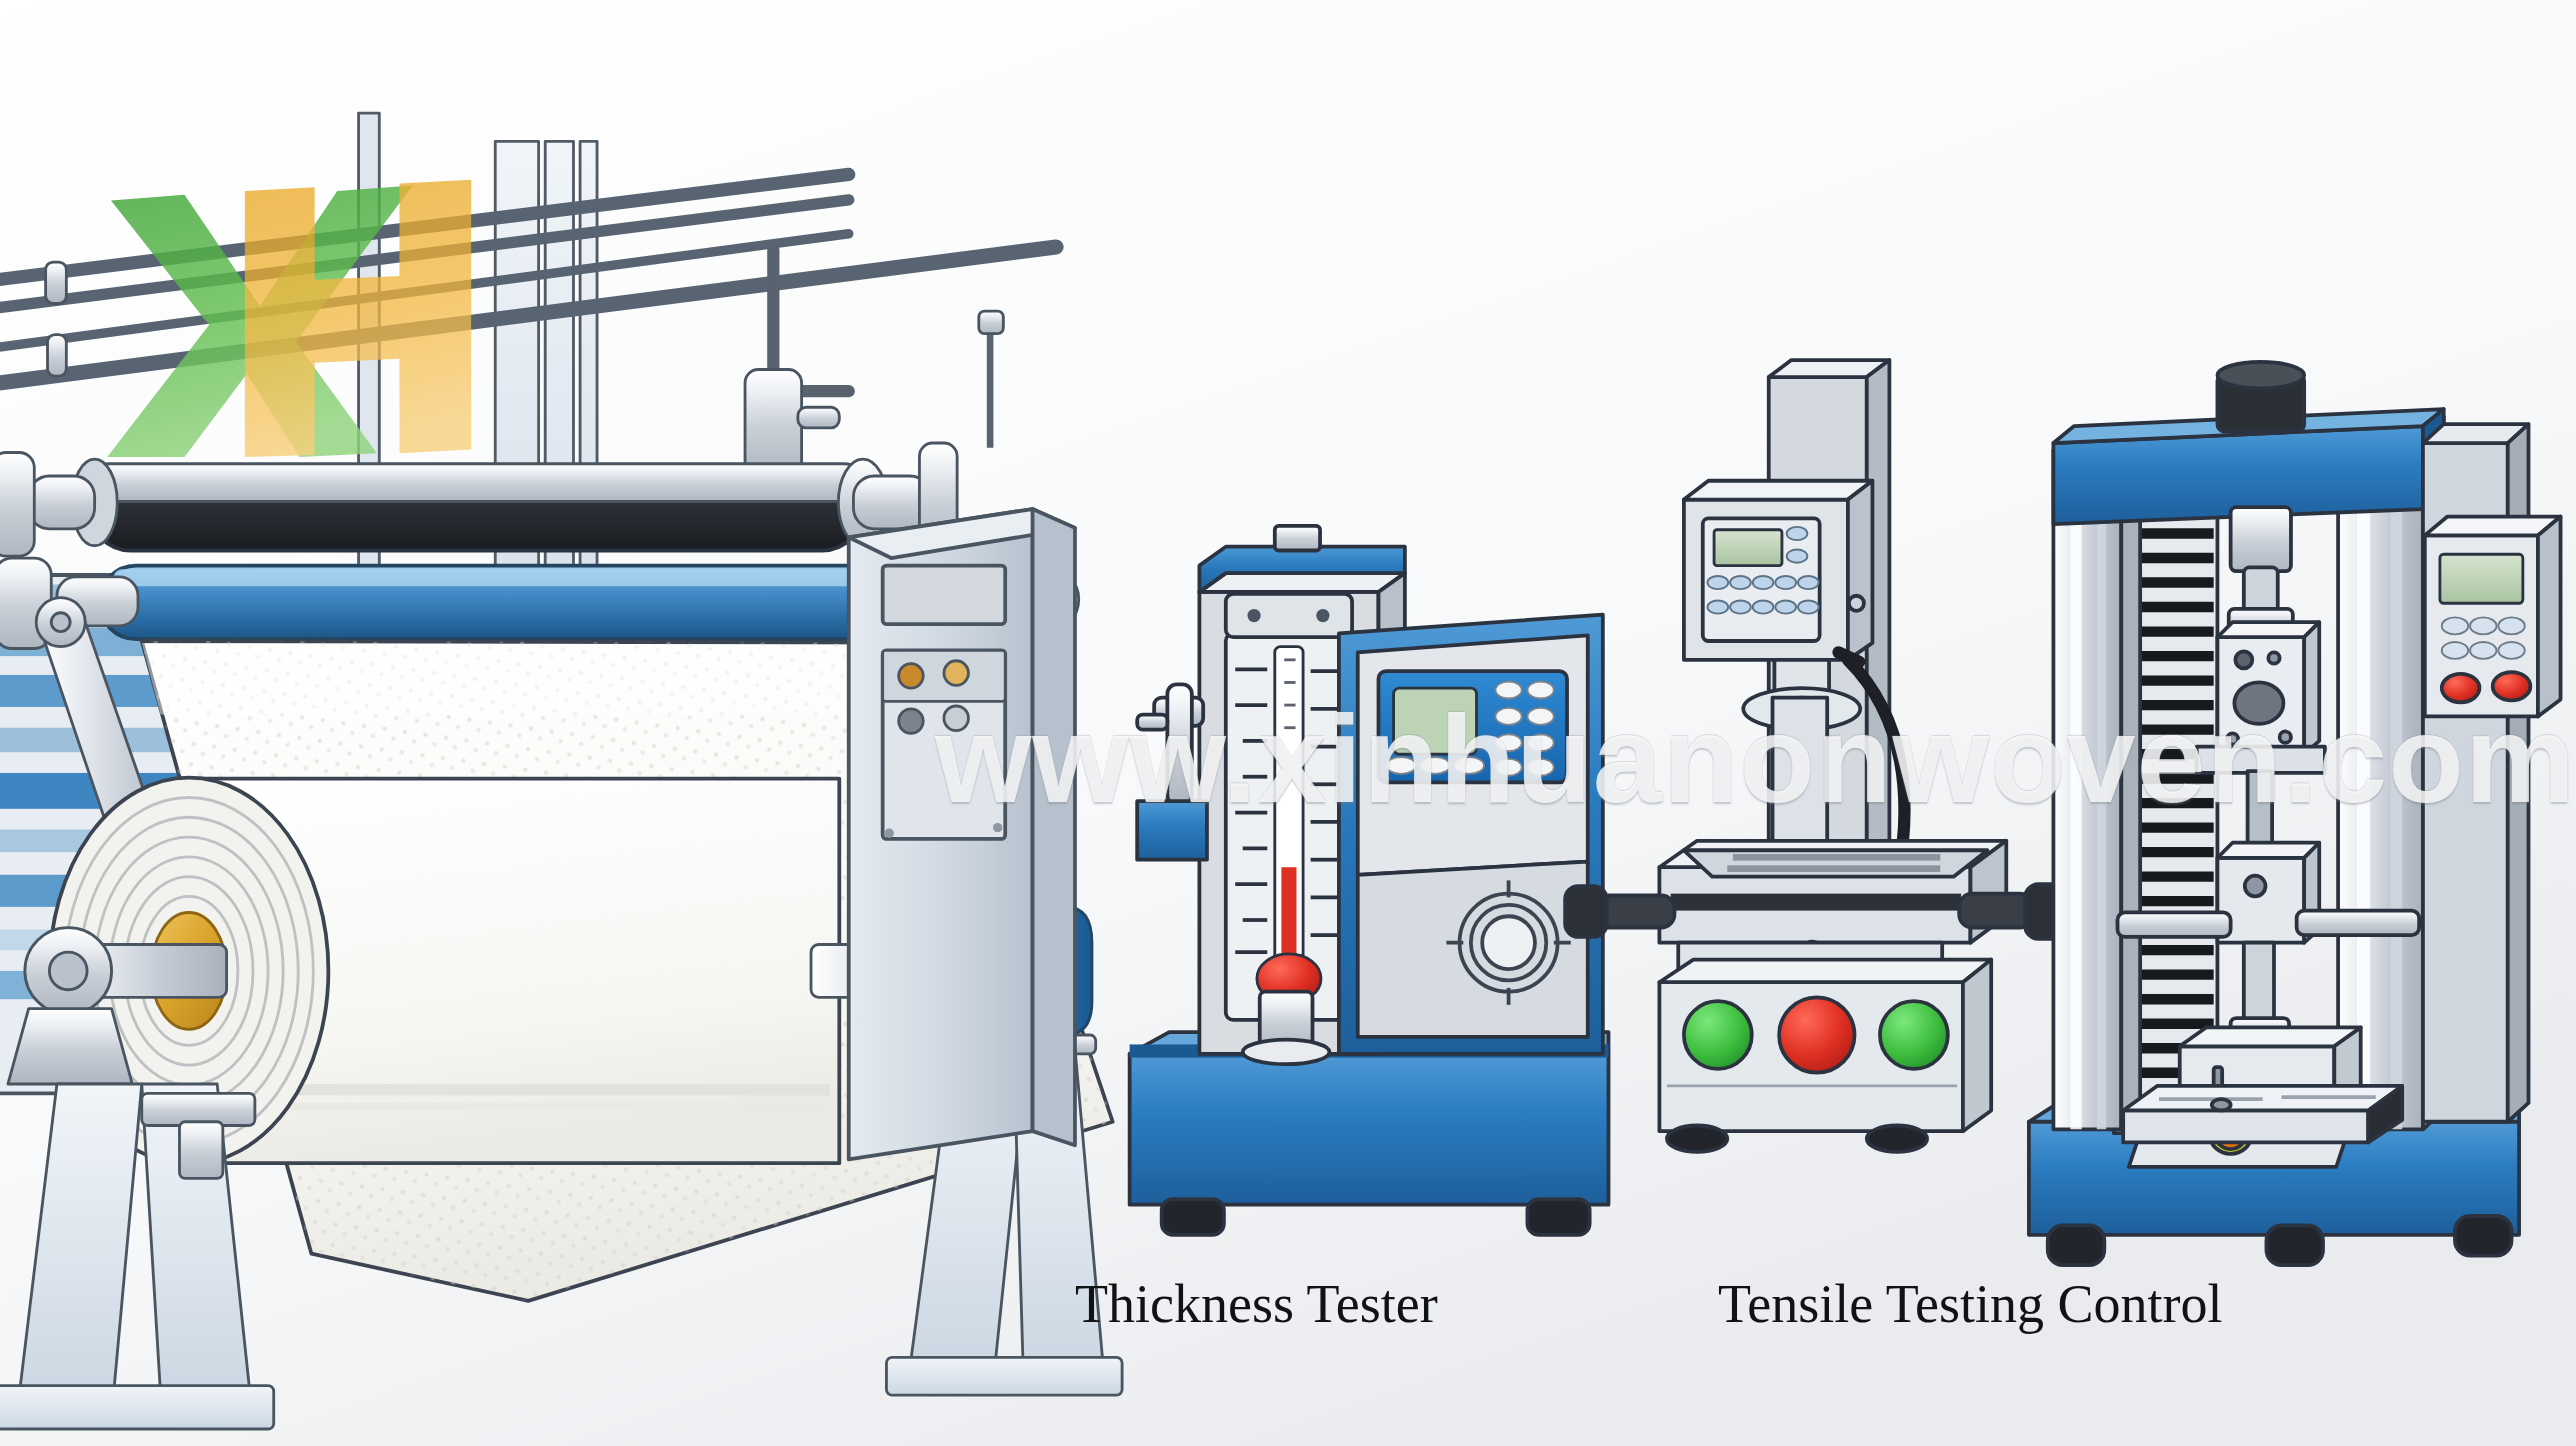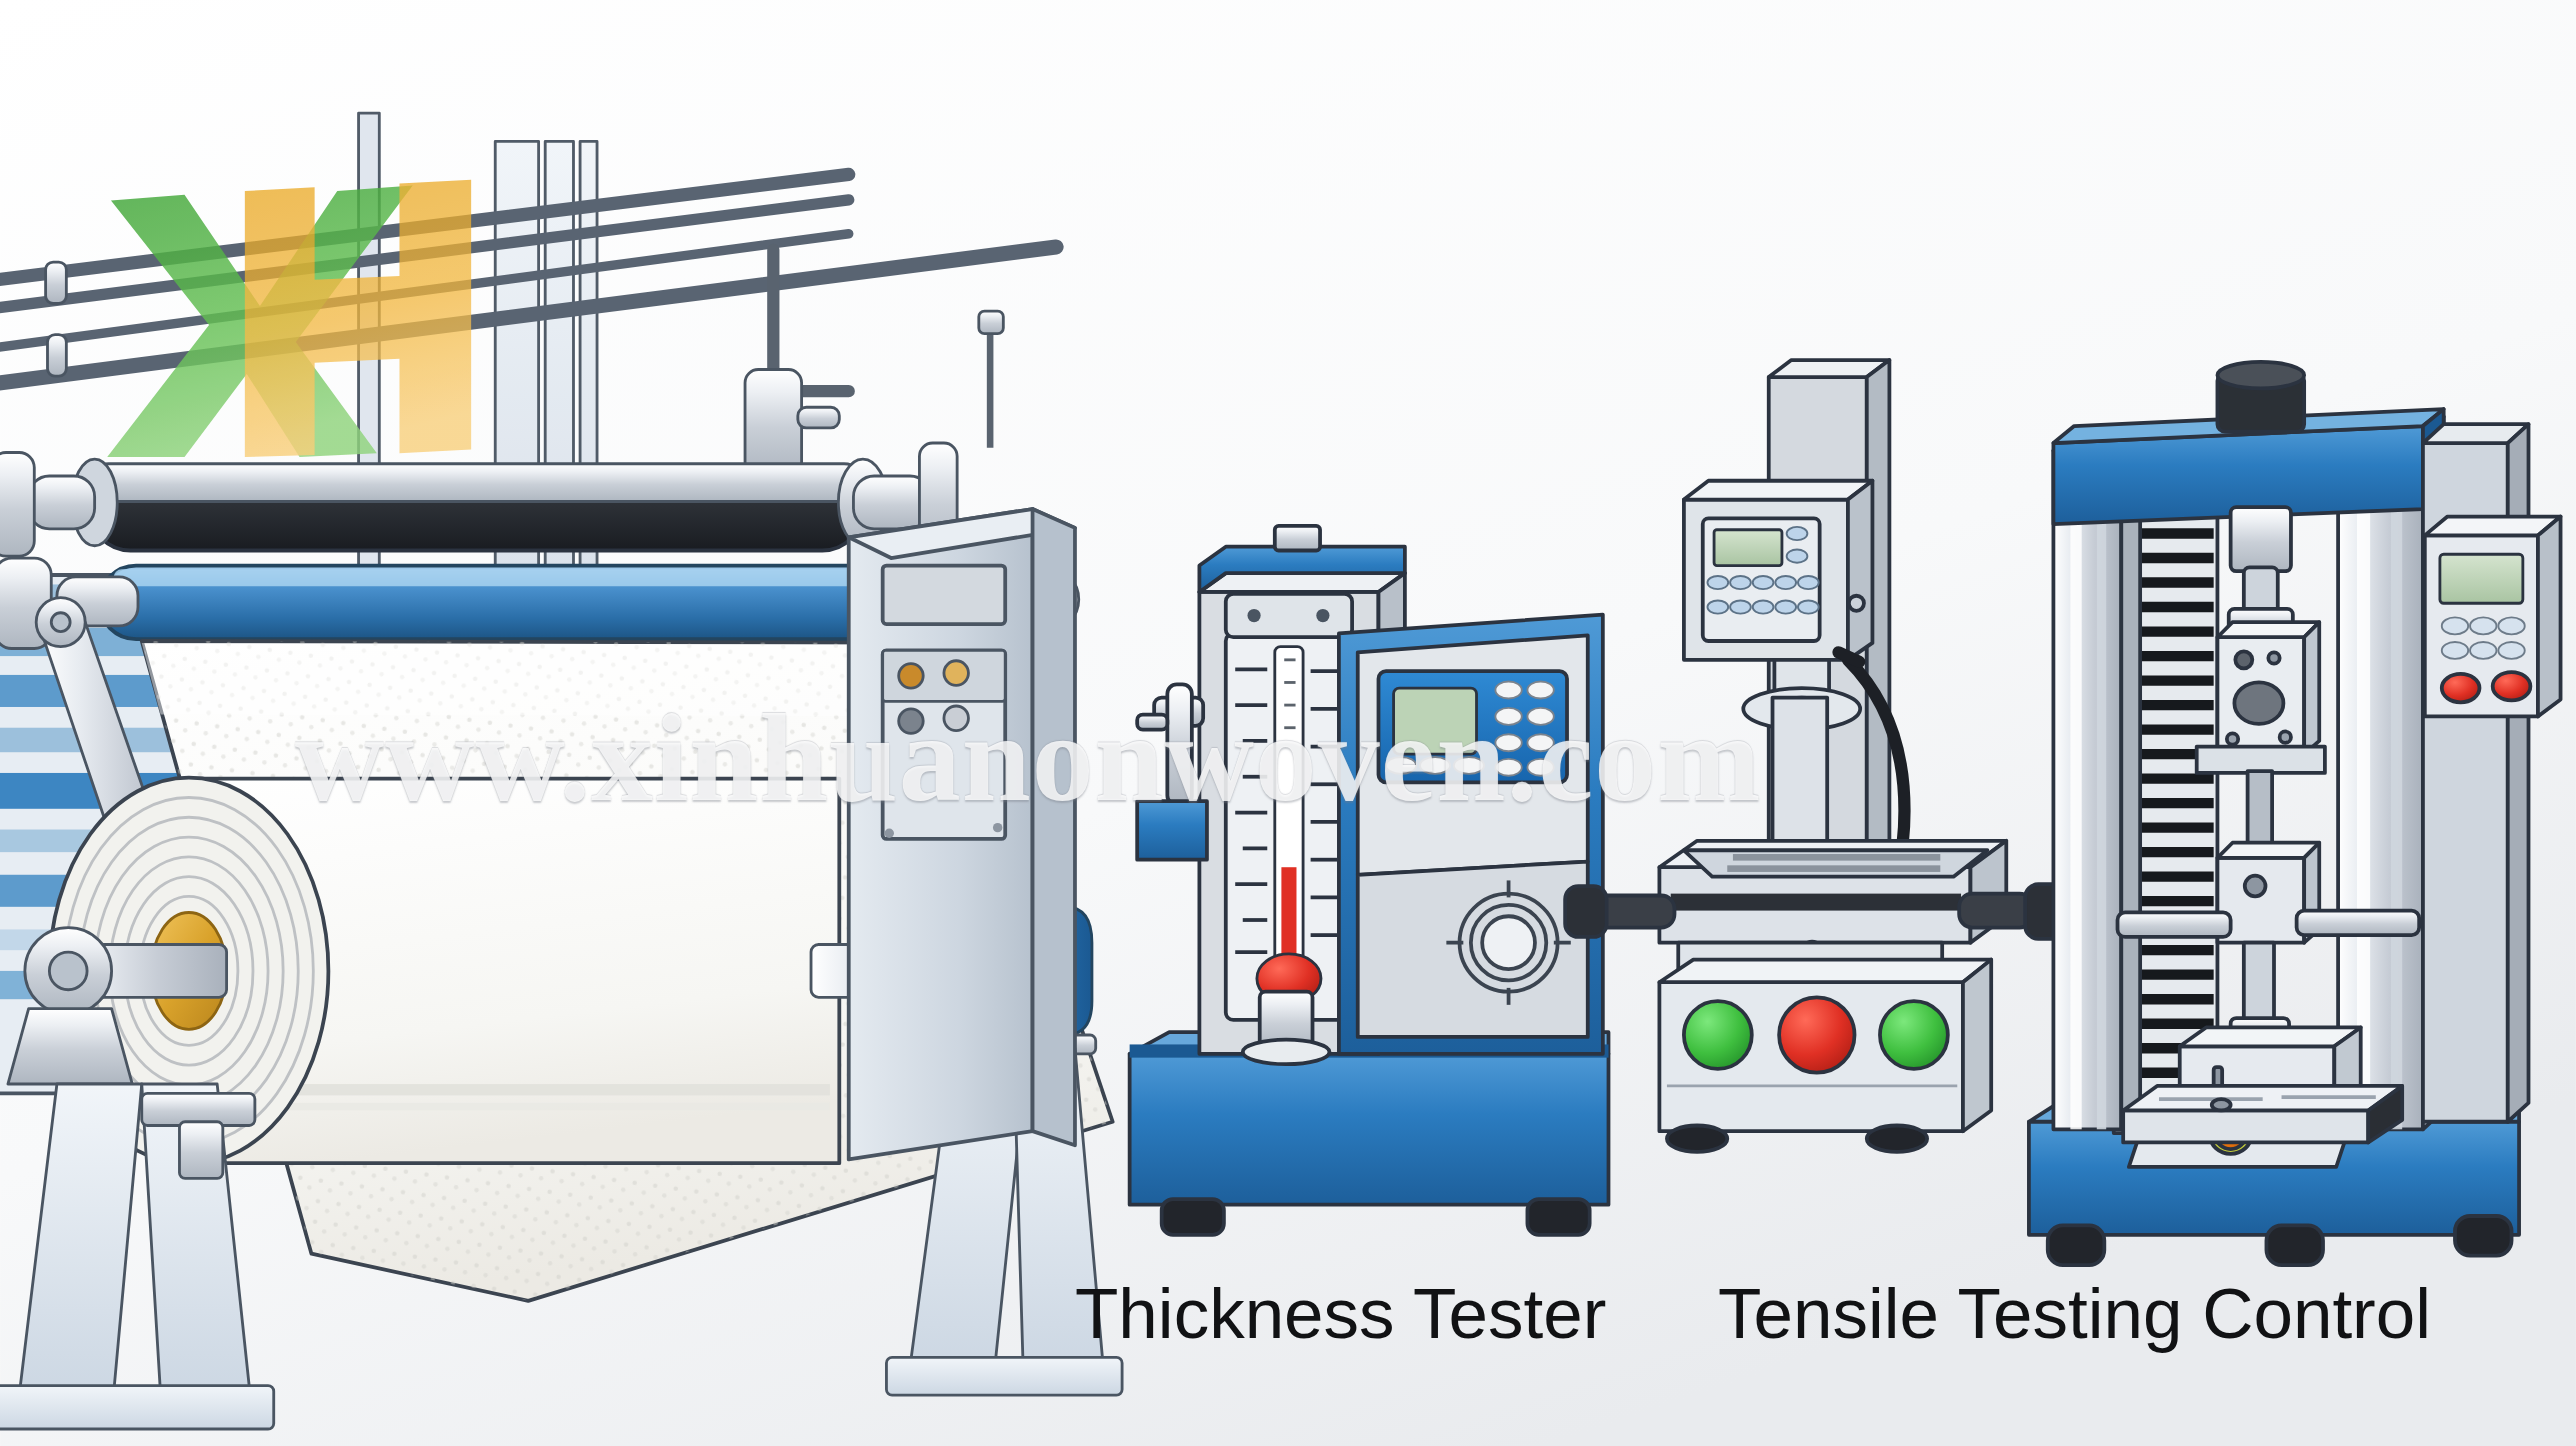--- a/index.html
+++ b/index.html
@@ -24,40 +24,40 @@
     font-weight: bold;
     letter-spacing: -0.9px;
     color: #16306b;
     white-space: nowrap;
   }
 
   
   #watermark {
     position: absolute;
     left: 0; top: 688px;
-    width: 2056px;
-    text-align: center;
+    width: 2576px;
+    text-align: right;
     font-size: 124px;
     font-weight: bold;
     color: rgba(255,255,255,0.80);
     text-shadow: 0 1.9px 1.9px rgba(120,125,135,0.40), 0 -0.9px 0.9px rgba(120,125,135,0.25);
     letter-spacing: 0.9px;
     pointer-events: none;
     z-index: 70;
     white-space: nowrap;
-    font-family: Liberation Serif, serif;
   }
 
   
   .caption {
     position: absolute;
-    font-size: 71px;
+    font-size: 54px;
     color: #111214;
     white-space: nowrap;
     z-index: 60;
+    font-family: Liberation Serif, serif;
   }
   #cap-thickness { left: 1075px; top: 1273px; }
   #cap-tensile   { left: 1718px; top: 1273px; }
 
   
   #logo { position: absolute; left: 94px; top: 174px; width: 396px; height: 283px; z-index: 40; opacity: .93; }
 
   svg.art { position: absolute; left: 0; top: 0; }
   #scene { position:absolute; left:0; top:0; width:2576px; height:1446px; z-index: 20;}
 </style>

